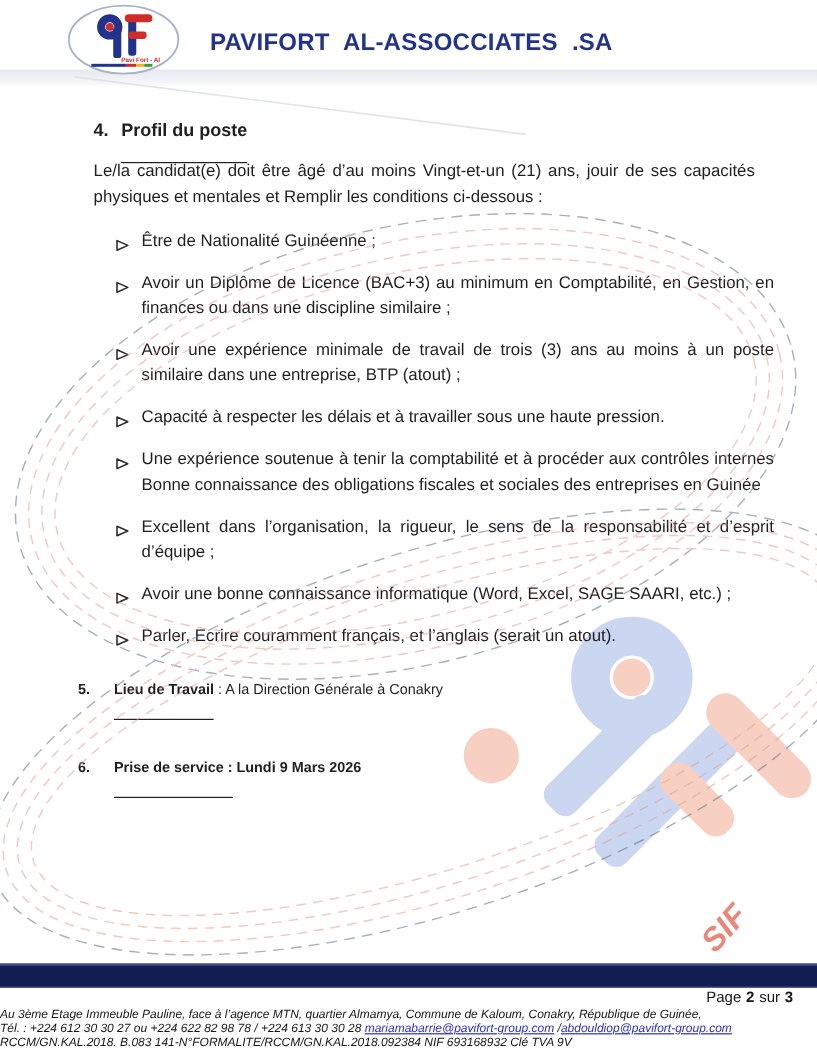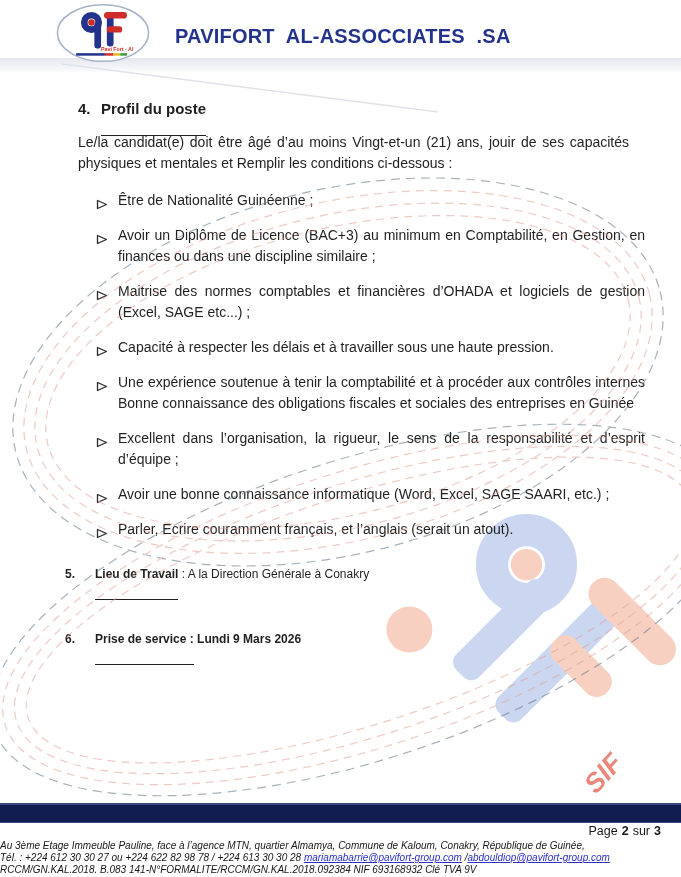--- a/index.html
+++ b/index.html
@@ -113,21 +113,21 @@
 
   <ul class="req-list">
     <li><span class="bullet-marker"><svg width="12" height="11" viewBox="0 0 12 11">
             <path d="M1.5 1.5 L10.5 5.5 L1.5 9.5 Z" fill="none" stroke="#2b2b2b" stroke-width="1.3" stroke-linejoin="round"></path>
           </svg></span><span>Être de Nationalité Guinéenne ;</span></li>
     <li><span class="bullet-marker"><svg width="12" height="11" viewBox="0 0 12 11">
             <path d="M1.5 1.5 L10.5 5.5 L1.5 9.5 Z" fill="none" stroke="#2b2b2b" stroke-width="1.3" stroke-linejoin="round"></path>
           </svg></span><span>Avoir un Diplôme de Licence (BAC+3) au minimum en Comptabilité, en Gestion, en finances ou dans une discipline similaire ;</span></li>
     <li><span class="bullet-marker"><svg width="12" height="11" viewBox="0 0 12 11">
             <path d="M1.5 1.5 L10.5 5.5 L1.5 9.5 Z" fill="none" stroke="#2b2b2b" stroke-width="1.3" stroke-linejoin="round"></path>
-          </svg></span><span>Maitrise des normes comptables et financières d’OHADA et logiciels de gestion (Excel, SAGE etc...) ;</span></li>
+          </svg></span><span>Avoir une expérience minimale de travail de trois (3) ans au moins à un poste similaire dans une entreprise, BTP (atout) ;</span></li>
     <li><span class="bullet-marker"><svg width="12" height="11" viewBox="0 0 12 11">
             <path d="M1.5 1.5 L10.5 5.5 L1.5 9.5 Z" fill="none" stroke="#2b2b2b" stroke-width="1.3" stroke-linejoin="round"></path>
           </svg></span><span>Capacité à respecter les délais et à travailler sous une haute pression.</span></li>
     <li><span class="bullet-marker"><svg width="12" height="11" viewBox="0 0 12 11">
             <path d="M1.5 1.5 L10.5 5.5 L1.5 9.5 Z" fill="none" stroke="#2b2b2b" stroke-width="1.3" stroke-linejoin="round"></path>
           </svg></span><span>Une expérience soutenue à tenir la comptabilité et à procéder aux contrôles internes Bonne connaissance des obligations fiscales et sociales des entreprises en Guinée</span></li>
     <li><span class="bullet-marker"><svg width="12" height="11" viewBox="0 0 12 11">
             <path d="M1.5 1.5 L10.5 5.5 L1.5 9.5 Z" fill="none" stroke="#2b2b2b" stroke-width="1.3" stroke-linejoin="round"></path>
           </svg></span><span>Excellent dans l’organisation, la rigueur, le sens de la responsabilité et d’esprit d’équipe ;</span></li>
     <li><span class="bullet-marker"><svg width="12" height="11" viewBox="0 0 12 11">

